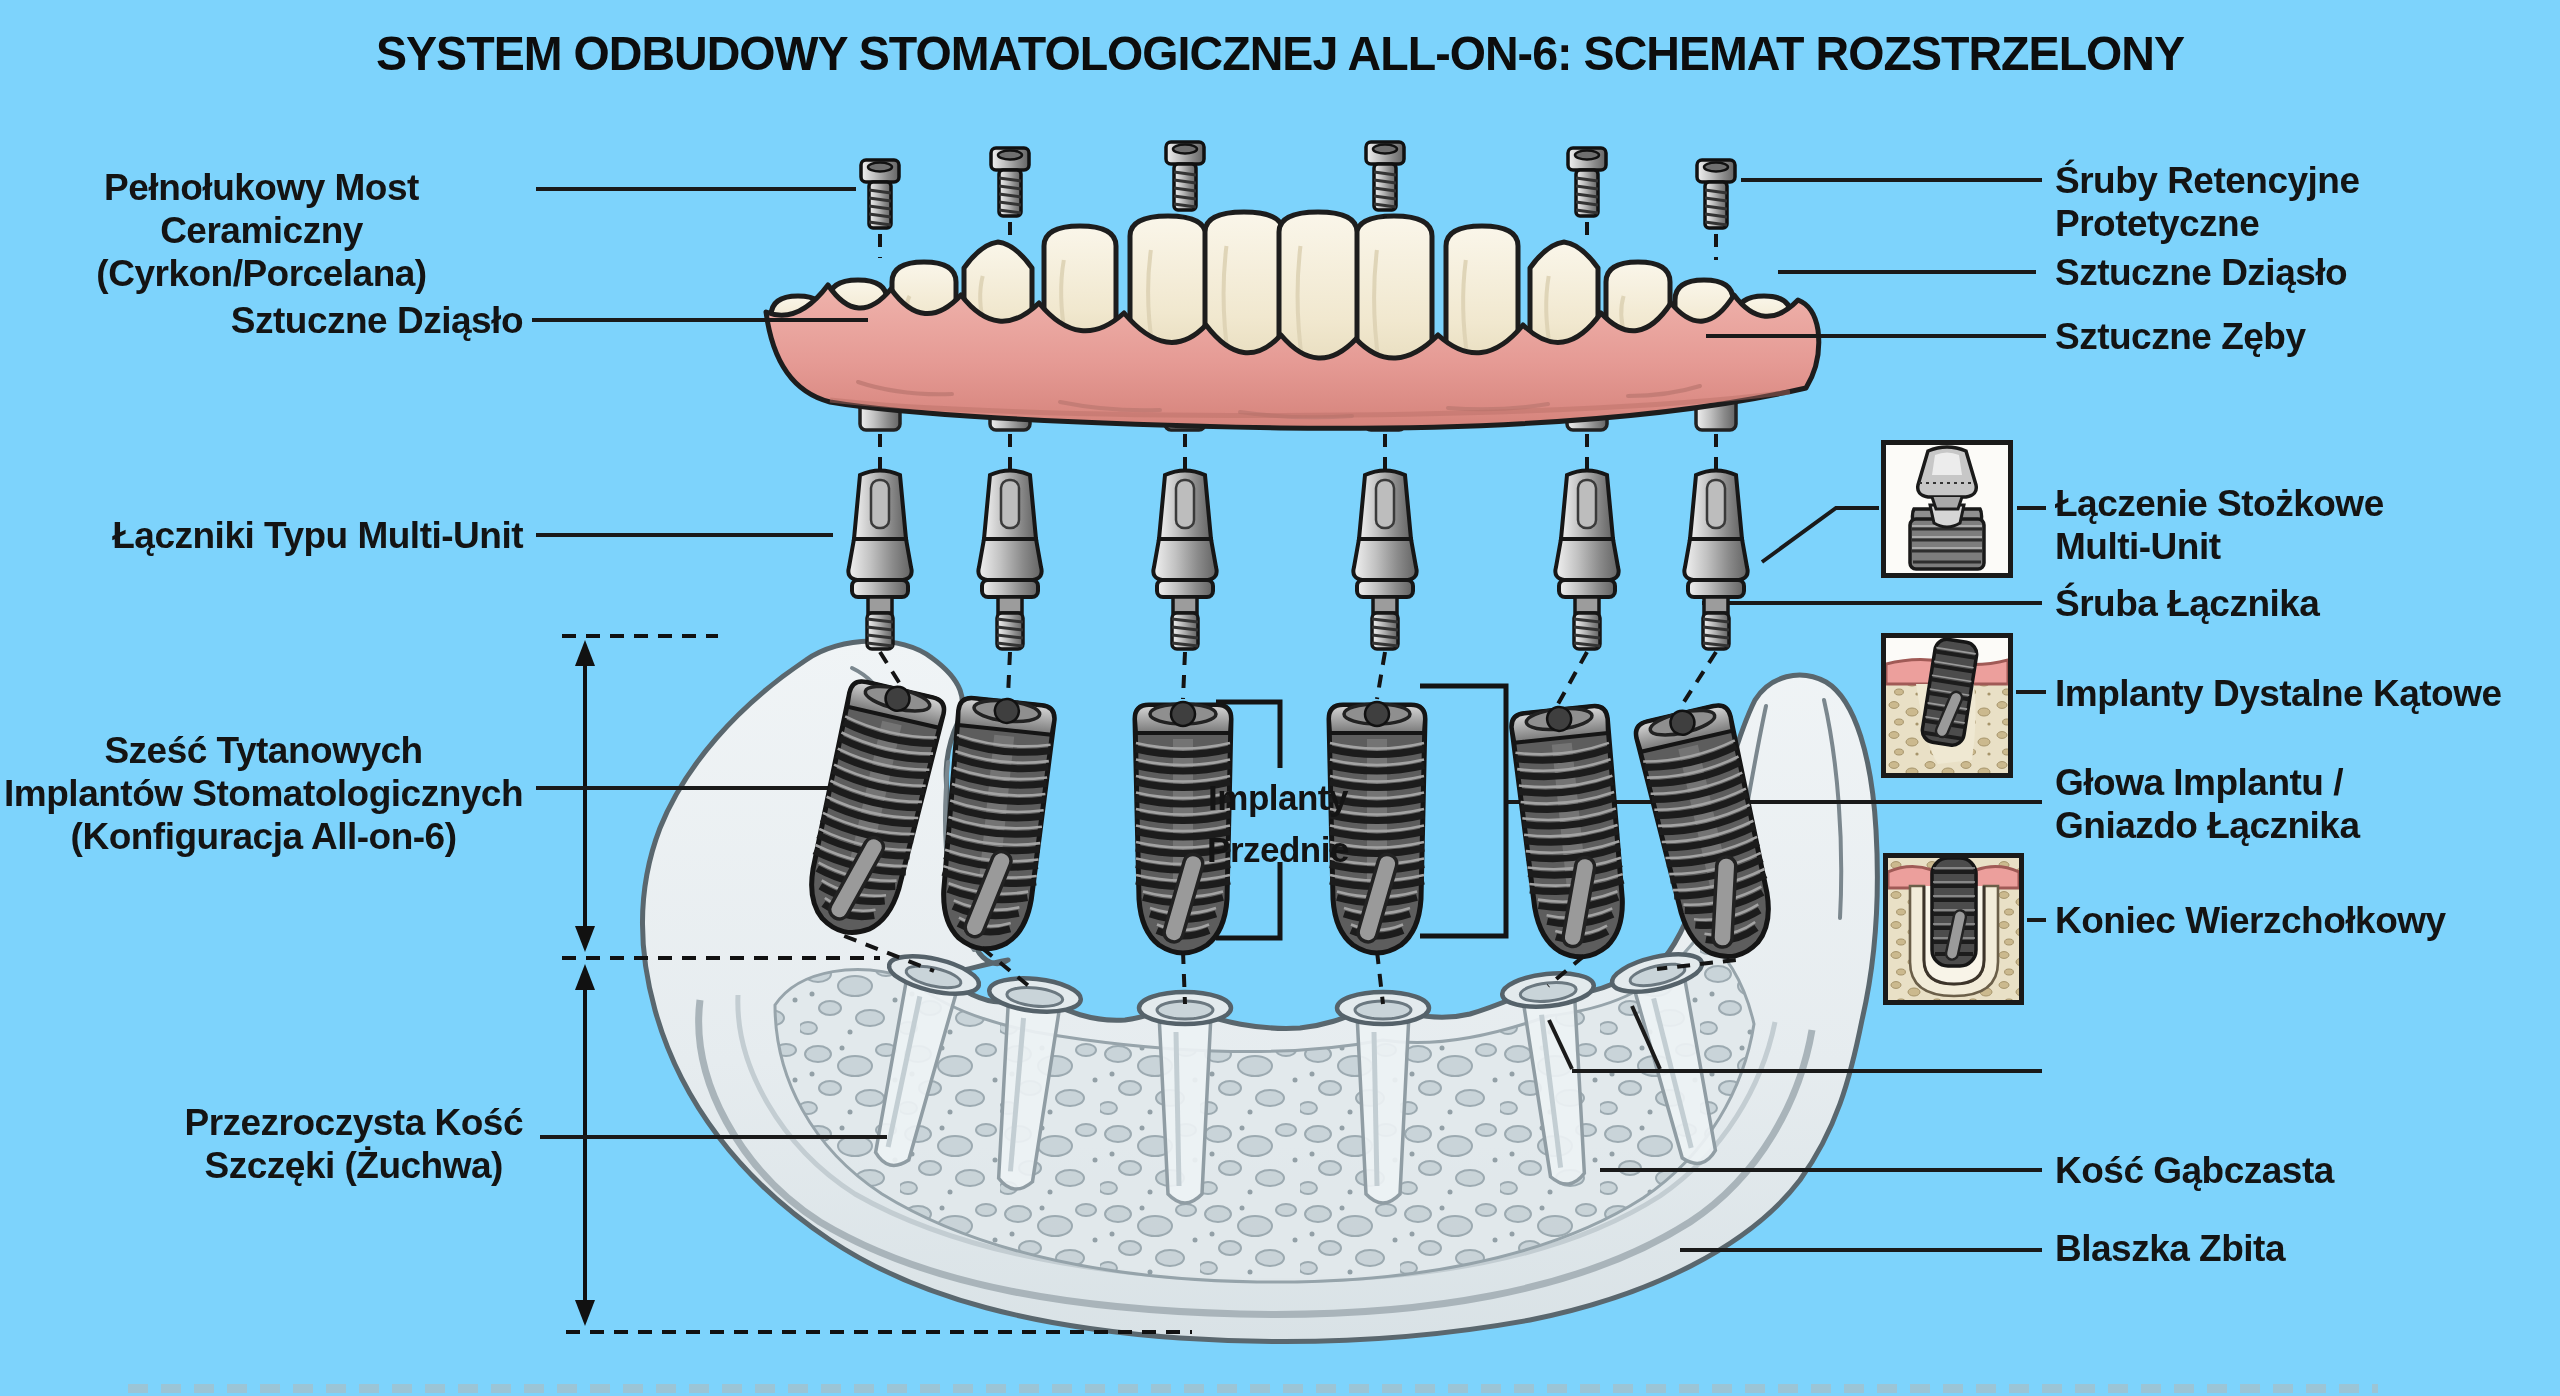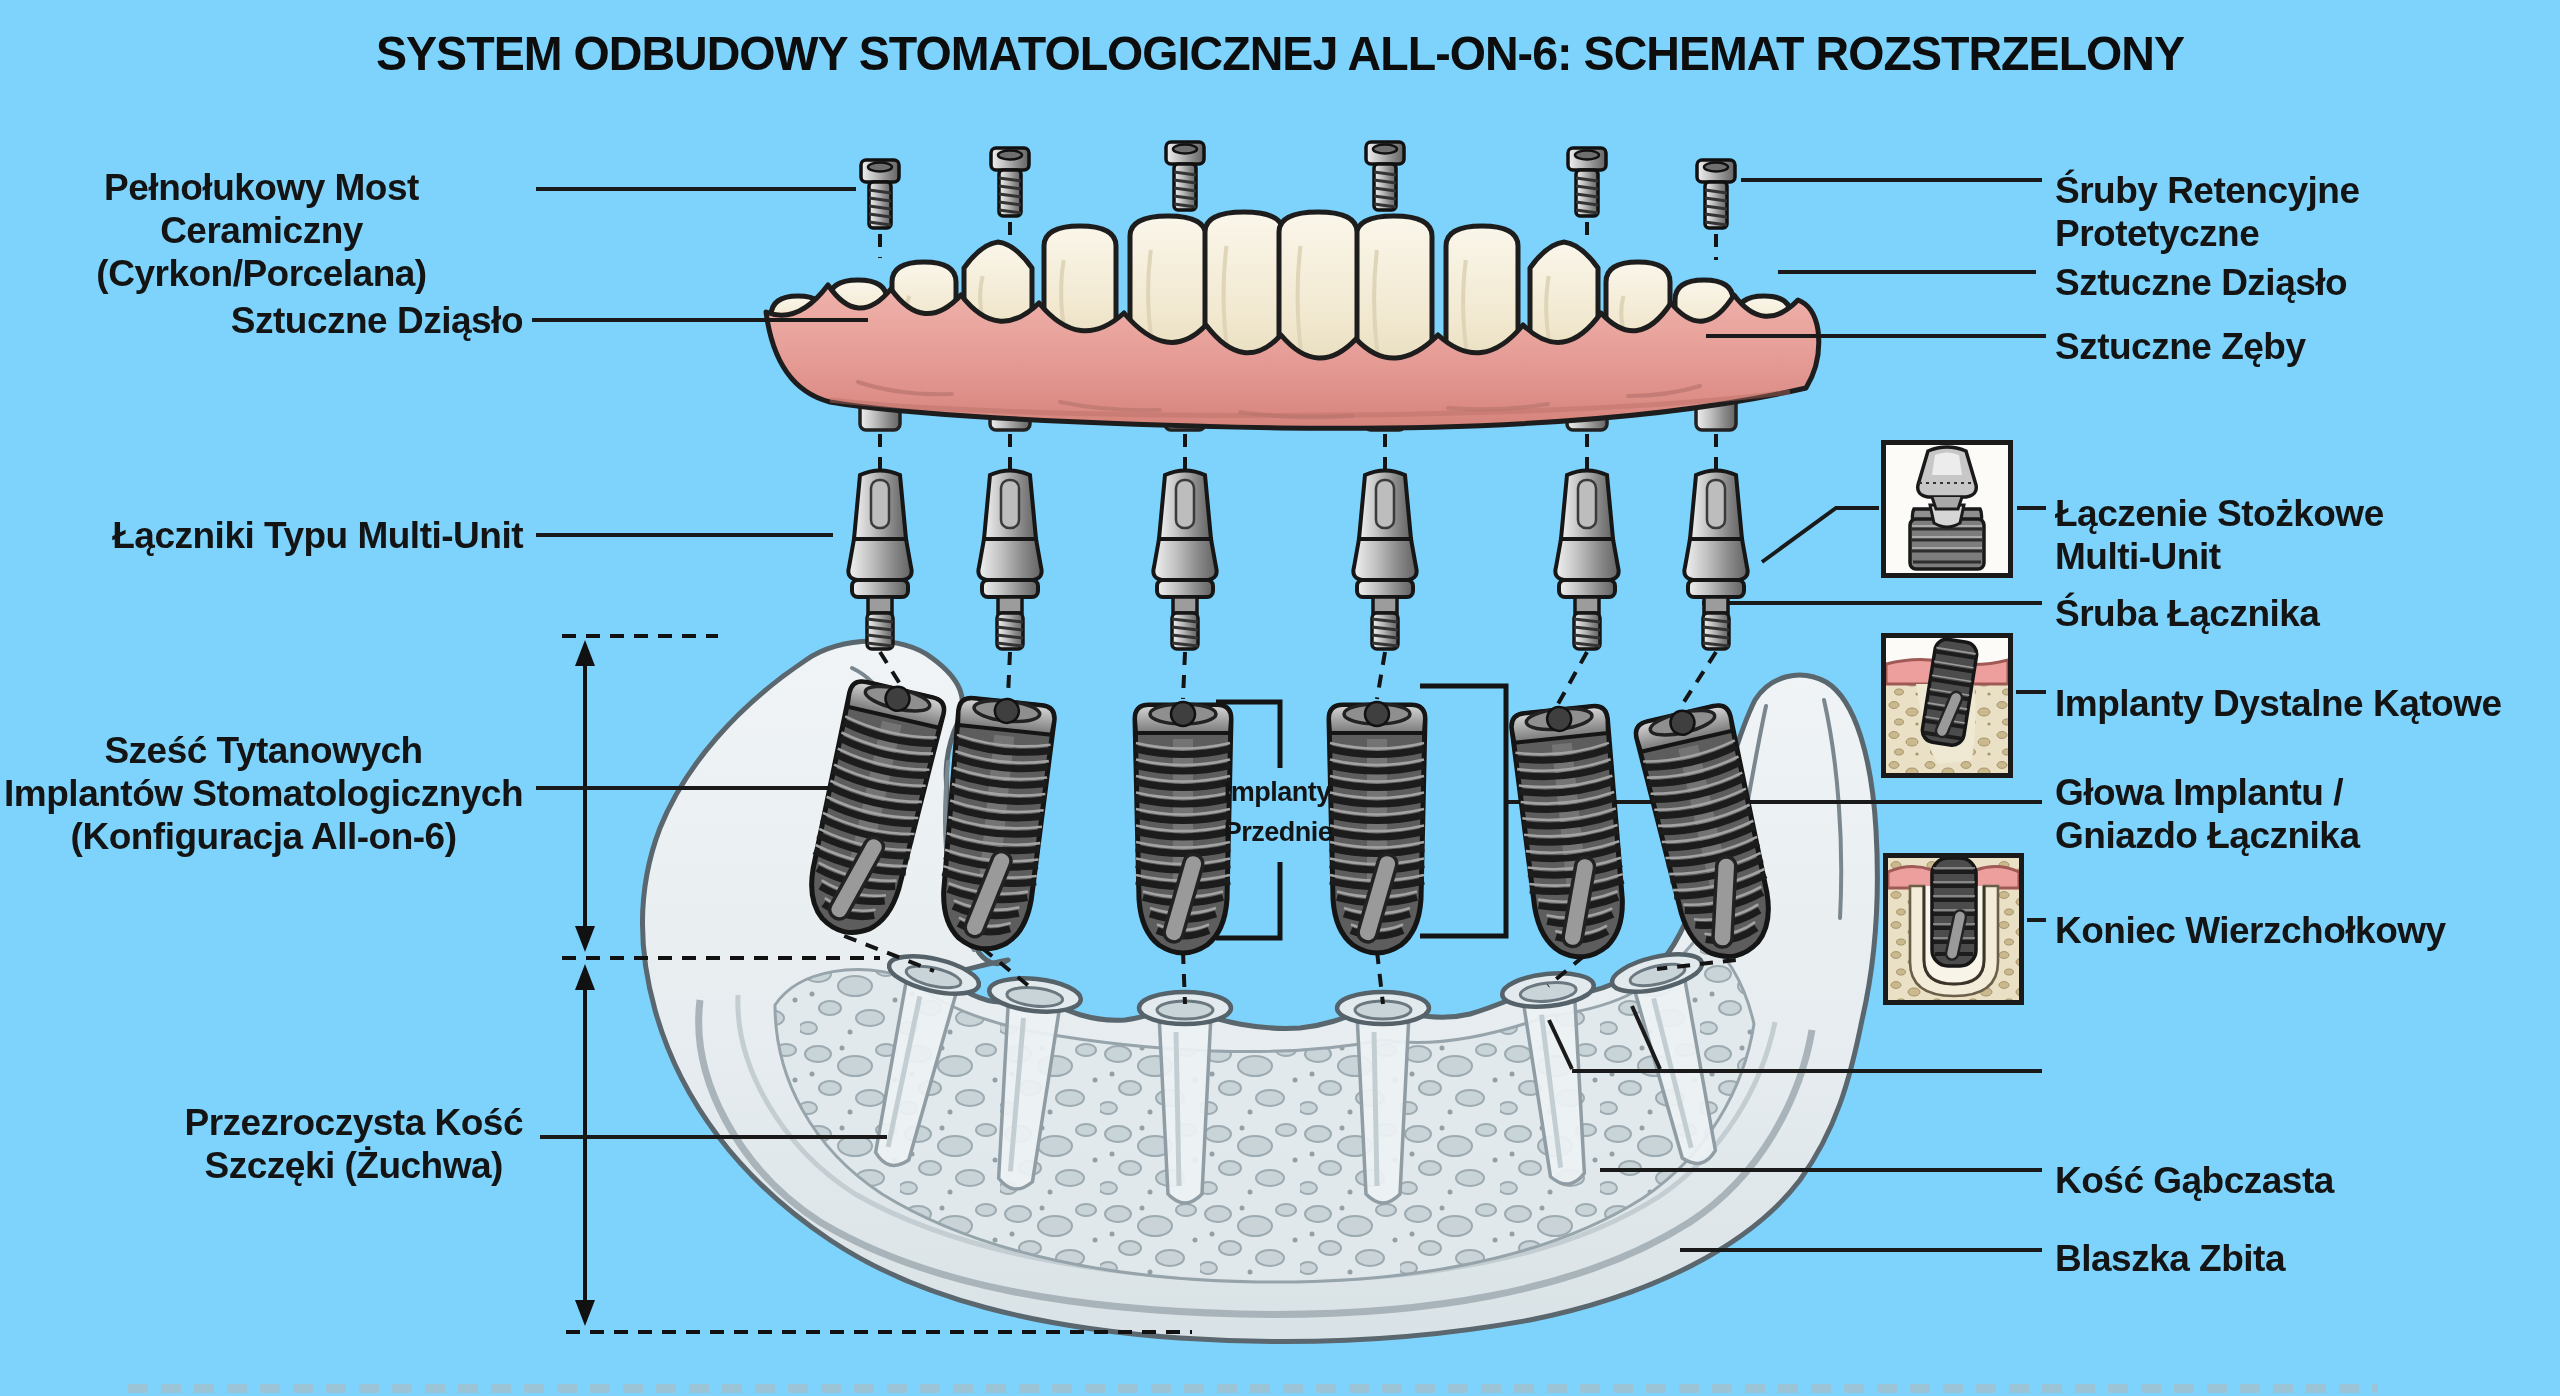--- a/index.html
+++ b/index.html
@@ -10,22 +10,22 @@
   .title{
     position:absolute;top:26px;left:0;width:2560px;text-align:center;
     font-size:48px;font-weight:700;letter-spacing:-1px;color:#0d0d0d;
     transform:scaleX(.97);white-space:nowrap;
   }
   .lbl{
     position:absolute;font-size:37px;font-weight:700;line-height:43px;
     white-space:pre-line;color:#141414;letter-spacing:-.5px;
   }
   .lbl-l{text-align:center;}
-  .lbl-r{text-align:left;margin-top:10px;}
-  .lbl-c{text-align:left;transform:translateX(-50%);font-size:27px;line-height:40px;}
+  .lbl-r{text-align:left;}
+  .lbl-c{text-align:center;transform:translateX(-50%);font-size:35px;line-height:52px;}
   svg.art{position:absolute;left:0;top:0;}
   .inset{
     position:absolute;border:5px solid #1a1a1a;background:#fcfbf8;box-sizing:border-box;
   }
   .inset svg{display:block;}
   .scan-strip{
     position:absolute;left:128px;top:1384px;width:2250px;height:9px;opacity:.5;
     background:repeating-linear-gradient(90deg,#b9b6b0 0 20px,transparent 20px 33px);
   }
 </style>

